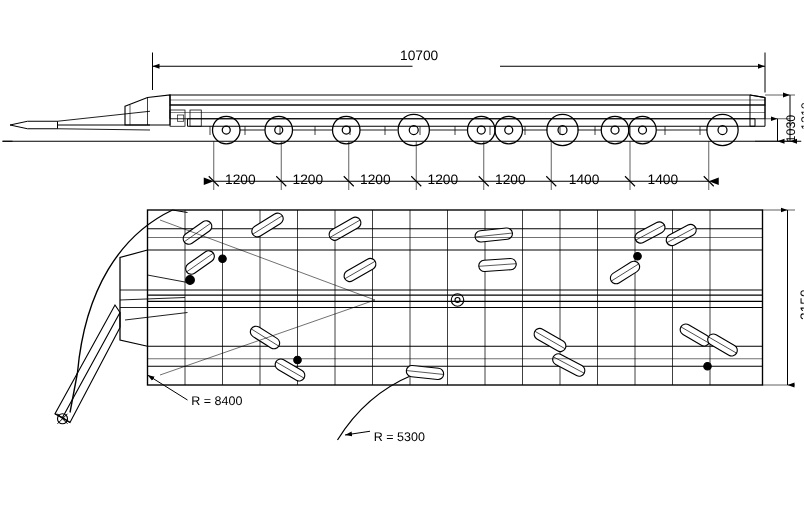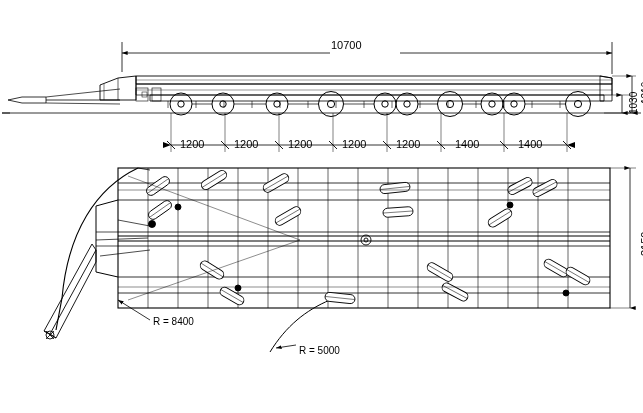--- a/index.html
+++ b/index.html
@@ -339,31 +339,31 @@
     </g>
 
     <g stroke="#000" fill="none" stroke-width="0.45">
       <line x1="128" y1="176" x2="300" y2="240"></line>
       <line x1="128" y1="300" x2="300" y2="240"></line>
       <line x1="118" y1="190" x2="610" y2="190" stroke-dasharray="0"></line>
       <line x1="118" y1="287" x2="610" y2="287"></line>
     </g>
   </svg>
 
-  <div class="dim-label" style="left:331px; top:40px;">10700</div>
+  <div class="dim-label" style="left:320px; top:40px;">10700</div>
 
   <div class="dim-label small rot90" style="left:641px; top:104px;">1210</div>
   <div class="dim-label small rot90" style="left:629px; top:114px;">1030</div>
 
   <div class="dim-label" style="left:180px; top:139px;">1200</div>
   <div class="dim-label" style="left:234px; top:139px;">1200</div>
   <div class="dim-label" style="left:288px; top:139px;">1200</div>
   <div class="dim-label" style="left:342px; top:139px;">1200</div>
   <div class="dim-label" style="left:396px; top:139px;">1200</div>
   <div class="dim-label" style="left:455px; top:139px;">1400</div>
   <div class="dim-label" style="left:518px; top:139px;">1400</div>
 
   <div class="dim-label rot90" style="left:640px; top:256px;">3150</div>
 
   <div class="radius-label" style="left:153px; top:316px;">R = 8400</div>
-  <div class="radius-label" style="left:299px; top:345px;">R = 5000</div>
+  <div class="radius-label" style="left:299px; top:345px;">R = 5300</div>
 
 </div>
 
 </body></html>

